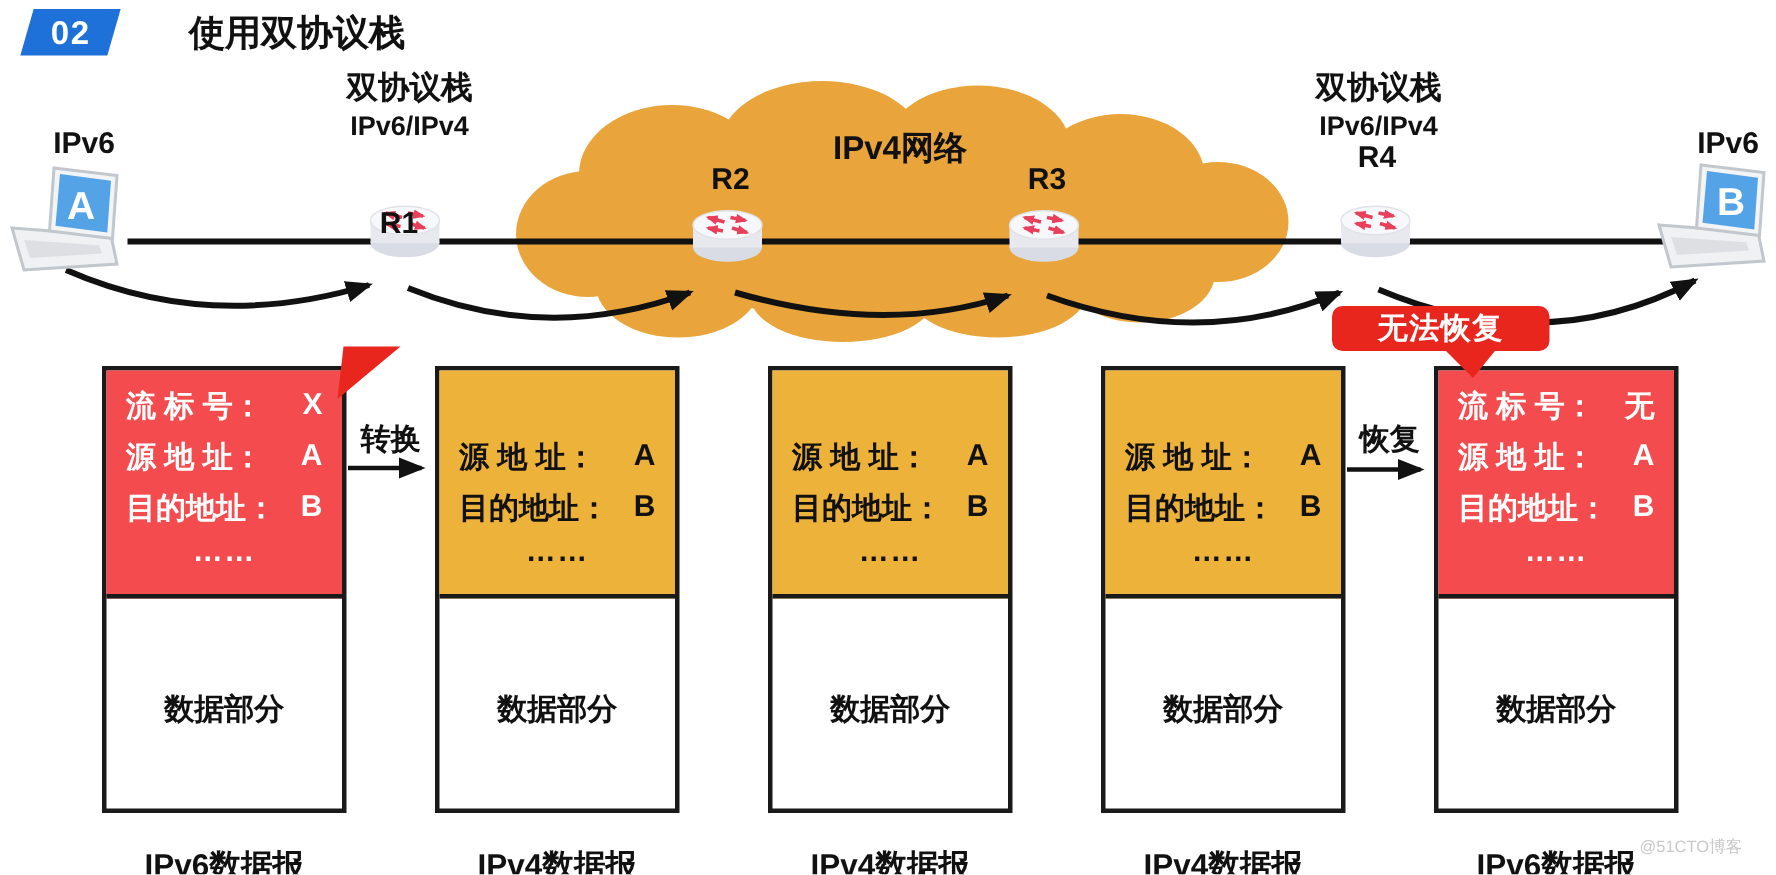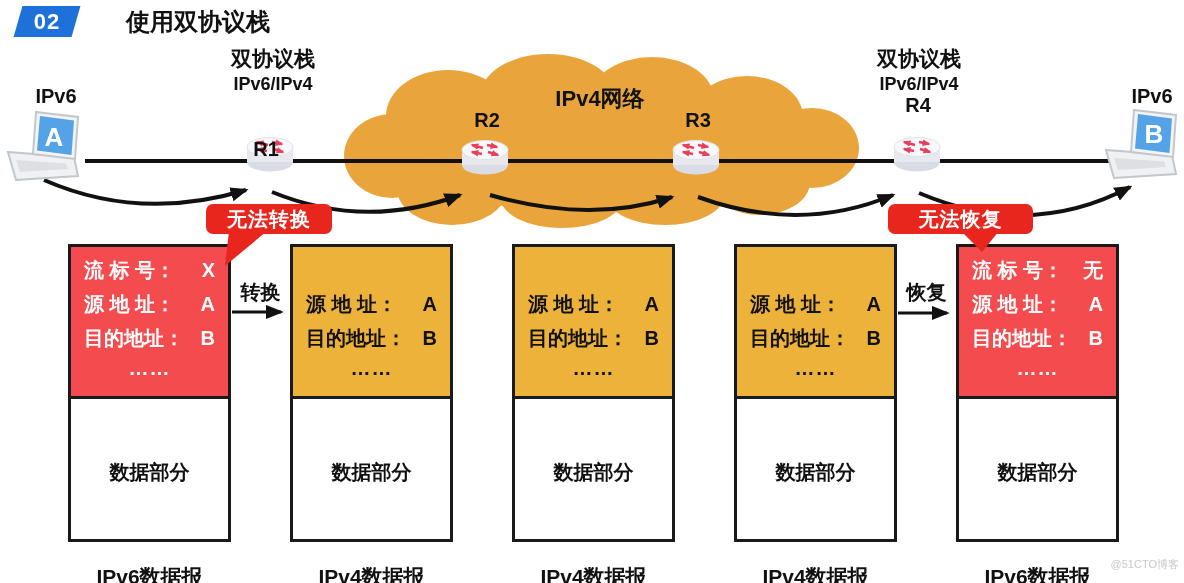--- a/index.html
+++ b/index.html
@@ -33,21 +33,21 @@
   .pkt-header.yellow{background:#EDB23A;color:#111;}
   .pkt-header.offset{padding-top:40px;height:109px;}
   .pkt-row{
     display:flex;justify-content:space-between;align-items:center;
     padding:0 13px;height:34px;font-size:20px;font-weight:bold;white-space:pre;
   }
   .pkt-ellipsis{height:32px;line-height:26px;text-align:center;font-size:20px;font-weight:bold;letter-spacing:1px;}
   .pkt-data{height:146px;display:flex;align-items:center;justify-content:center;font-size:20px;font-weight:bold;color:#111;}
   .pkt-caption{position:absolute;top:546px;width:163px;text-align:center;font-size:21px;font-weight:bold;color:#111;margin-top:17px;}
   .gap-label{position:absolute;top:279px;width:59px;text-align:center;font-size:20px;font-weight:bold;color:#111;}
-  .watermark{position:absolute;left:1093px;top:557px;width:86px;font-size:11px;color:#c9c9c9;text-align:right;}
+  .watermark{position:absolute;left:1093px;top:557px;width:86px;font-size:11px;color:#c9c9c9;text-align:left;}
 </style>
 </head>
 <body>
 
 <div class="stage">
 
   <div class="badge">
     <span>02</span>
   </div>
   <div class="title">使用双协议栈</div>
@@ -130,21 +130,20 @@
   <div class="lbl overlbl" style="left:236px;top:106px;width:60px;font-size:20px;margin-top:32px;">R1</div>
 
   <div class="lbl overlbl" style="left:538px;top:86px;width:124px;font-size:22px;">IPv4网络</div>
   <div class="lbl overlbl" style="left:457px;top:109px;width:60px;font-size:20px;">R2</div>
   <div class="lbl overlbl" style="left:668px;top:109px;width:60px;font-size:20px;">R3</div>
 
   <div class="lbl overlbl" style="left:860px;top:47px;width:118px;font-size:21px;">双协议栈</div>
   <div class="lbl overlbl" style="left:860px;top:74px;width:118px;font-size:18px;">IPv6/IPv4</div>
   <div class="lbl overlbl" style="left:888px;top:94px;width:60px;font-size:20px;">R4</div>
 
-  <div class="callout" style="left:206px;top:204px;width:126px;">无法转换</div>
   <div class="callout" style="left:888px;top:204px;width:145px;">无法恢复</div>
 
   <div class="packet" style="left:68px;">
     <div class="pkt-header red">
       <div class="pkt-row">
         <span>流 标 号：</span>
         <span>X</span>
       </div>
       <div class="pkt-row">
         <span>源 地 址：</span>

